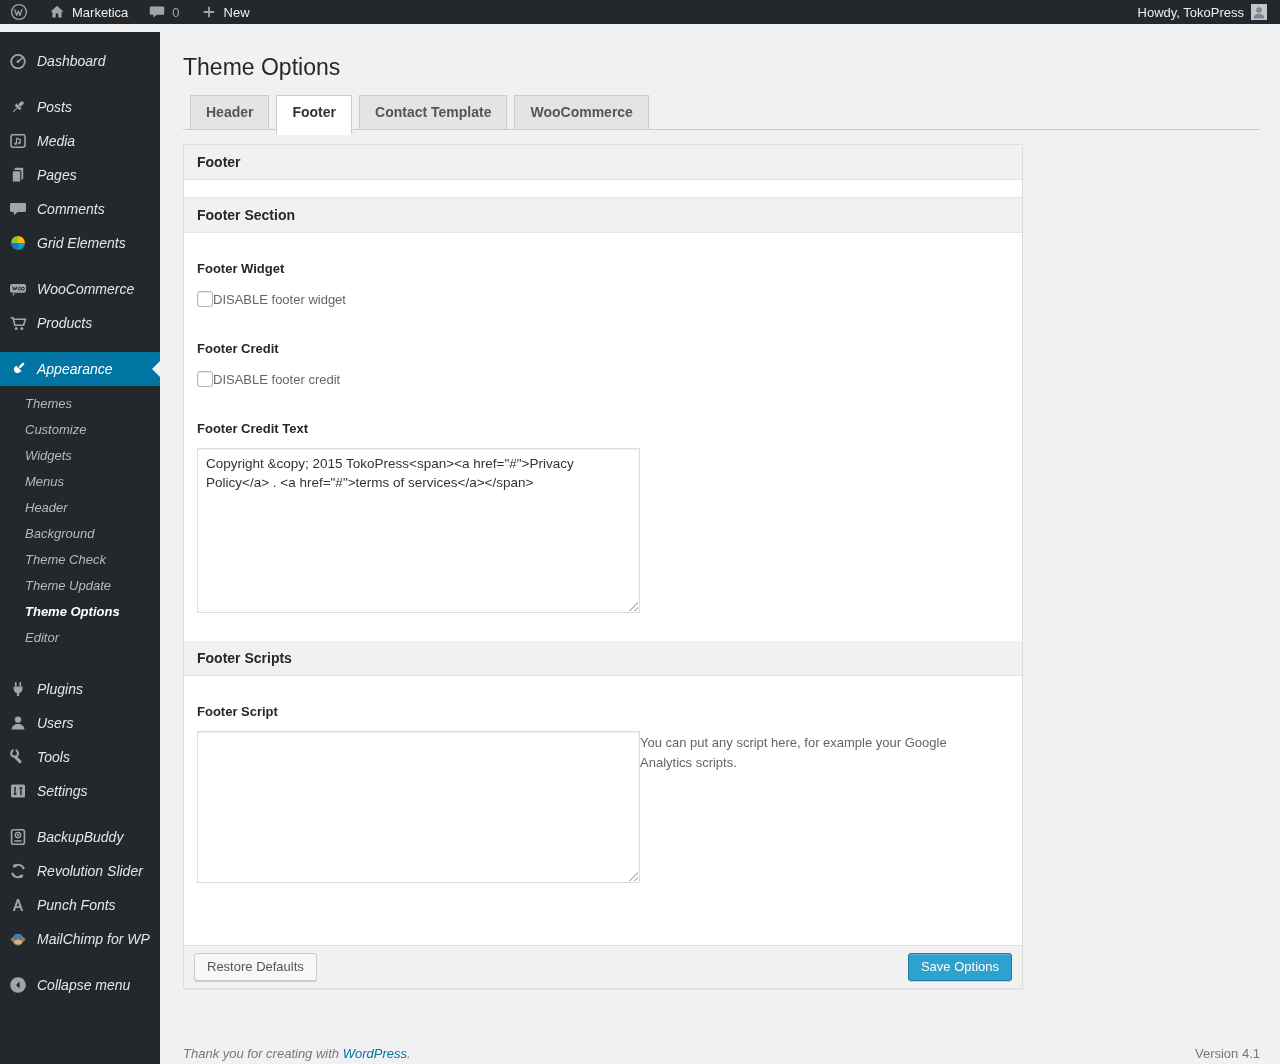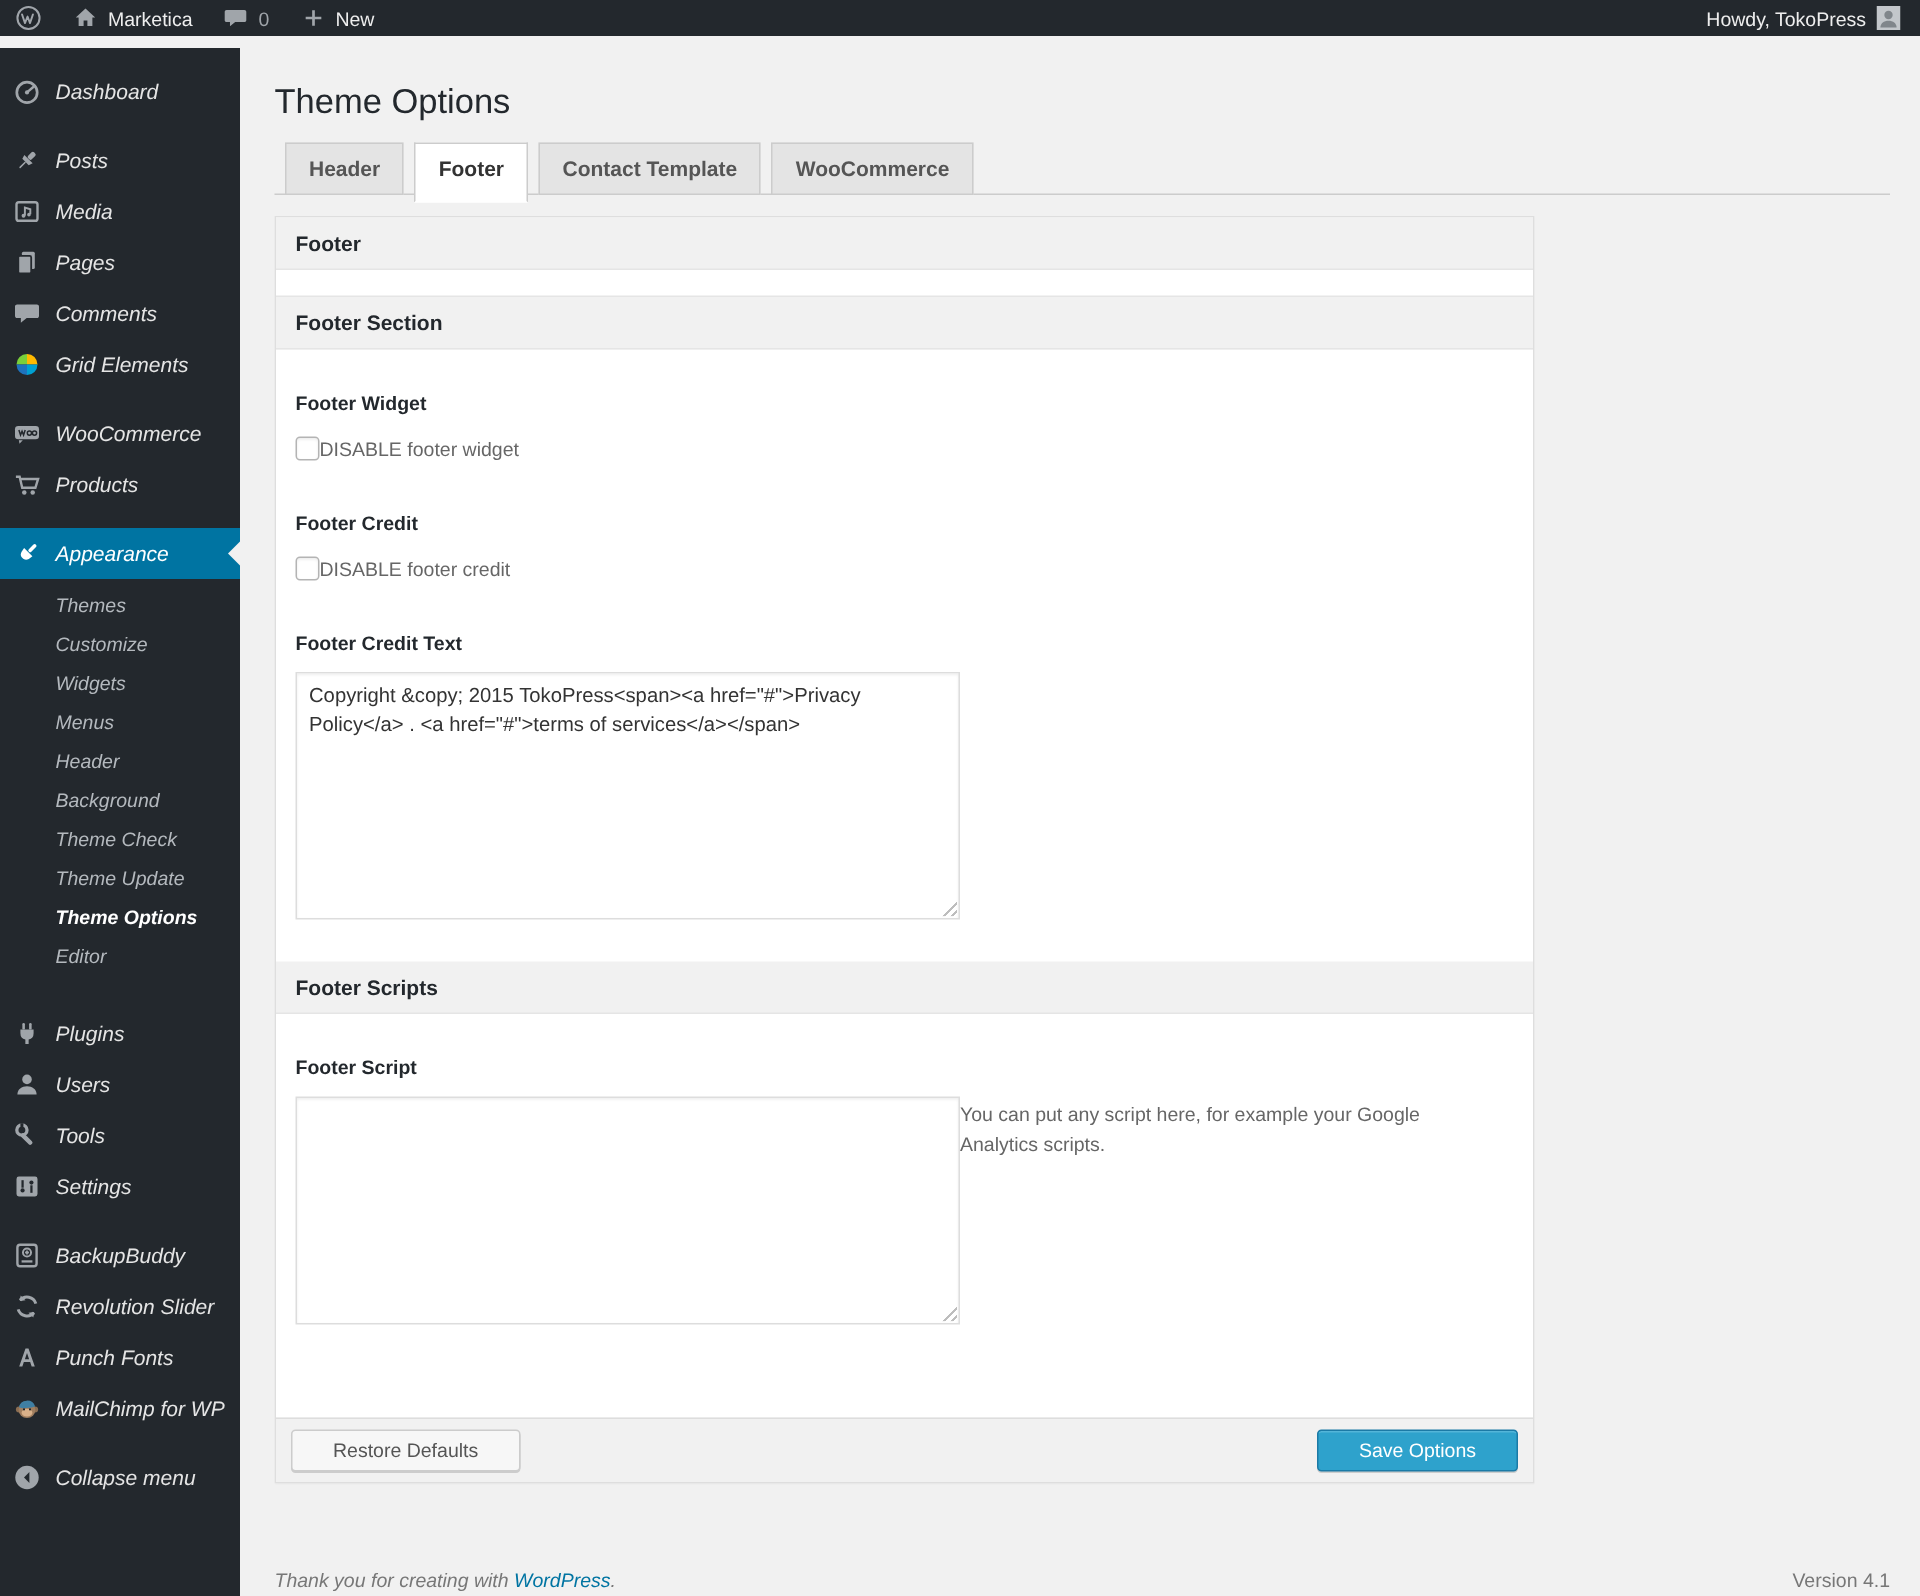--- a/index.html
+++ b/index.html
@@ -42,21 +42,21 @@
   }
   .menu-gap { height: 12px; }
   .menu-item.active { background: #0074a2; color: #fff; position: relative; }
   .menu-item.active .icon { color: #fff; }
   .menu-item.active::after {
     content: ""; position: absolute; right: 0; top: 50%; margin-top: -8px;
     border: 8px solid transparent; border-right-color: #f1f1f1;
   }
   .submenu { list-style: none; padding: 5px 0 9px; }
   .submenu-item {
-    padding: 6px 0 6px 37px; color: #b4b9be; font-size: 13px; cursor: pointer; line-height: 14px;
+    padding: 6px 0 6px 25px; color: #b4b9be; font-size: 13px; cursor: pointer; line-height: 14px;
   }
   .submenu-item.current { color: #fff; font-weight: bold; }
 
   
   .content { margin-left: 160px; padding: 32px 20px 0 23px; }
   .page-title { font-size: 23px; font-weight: 400; color: #23282d; padding: 21px 0 13px; line-height: 29px; }
 
   .nav-tabs { display: flex; align-items: flex-end; border-bottom: 1px solid #ccc; padding-left: 7px; }
   .nav-tab {
     background: #e4e4e4; border: 1px solid #ccc; color: #555;
@@ -102,21 +102,21 @@
     background: repeating-linear-gradient(-45deg, transparent 0 2px, #bdbdbd 2px 3.5px);
     clip-path: polygon(100% 0, 100% 100%, 0 100%);
   }
   .script-row { display: flex; align-items: flex-start; }
   .help-text { margin-top: 14px; width: 312px; color: #666; line-height: 1.55; }
 
   .panel-footer {
     background: #f1f1f1; border-top: 1px solid #ddd;
     padding: 7px 10px; display: flex; justify-content: space-between; align-items: center;
   }
-  .btn { font-size: 13px; border-radius: 3px; padding: 5px 27px; line-height: 16px; cursor: pointer; font-family: "Liberation Sans", sans-serif; }
+  .btn { font-size: 13px; border-radius: 3px; padding: 5px 12px; line-height: 16px; cursor: pointer; font-family: "Liberation Sans", sans-serif; }
   .btn-secondary { background: #f7f7f7; border: 1px solid #ccc; color: #555; box-shadow: 0 1px 0 #ccc; }
   .btn-primary { background: #2ea2cc; border: 1px solid #1b7aa6; color: #fff; box-shadow: inset 0 1px 0 rgba(120,200,230,.5), 0 1px 0 rgba(0,0,0,.15); }
 
   .page-footer { display: flex; justify-content: space-between; margin-top: 57px; color: #777; padding-bottom: 20px; }
   .thanks { font-style: italic; }
   .thanks a { color: #0074a2; text-decoration: none; cursor: pointer; }
 </style>
 </head>
 <body>
 

